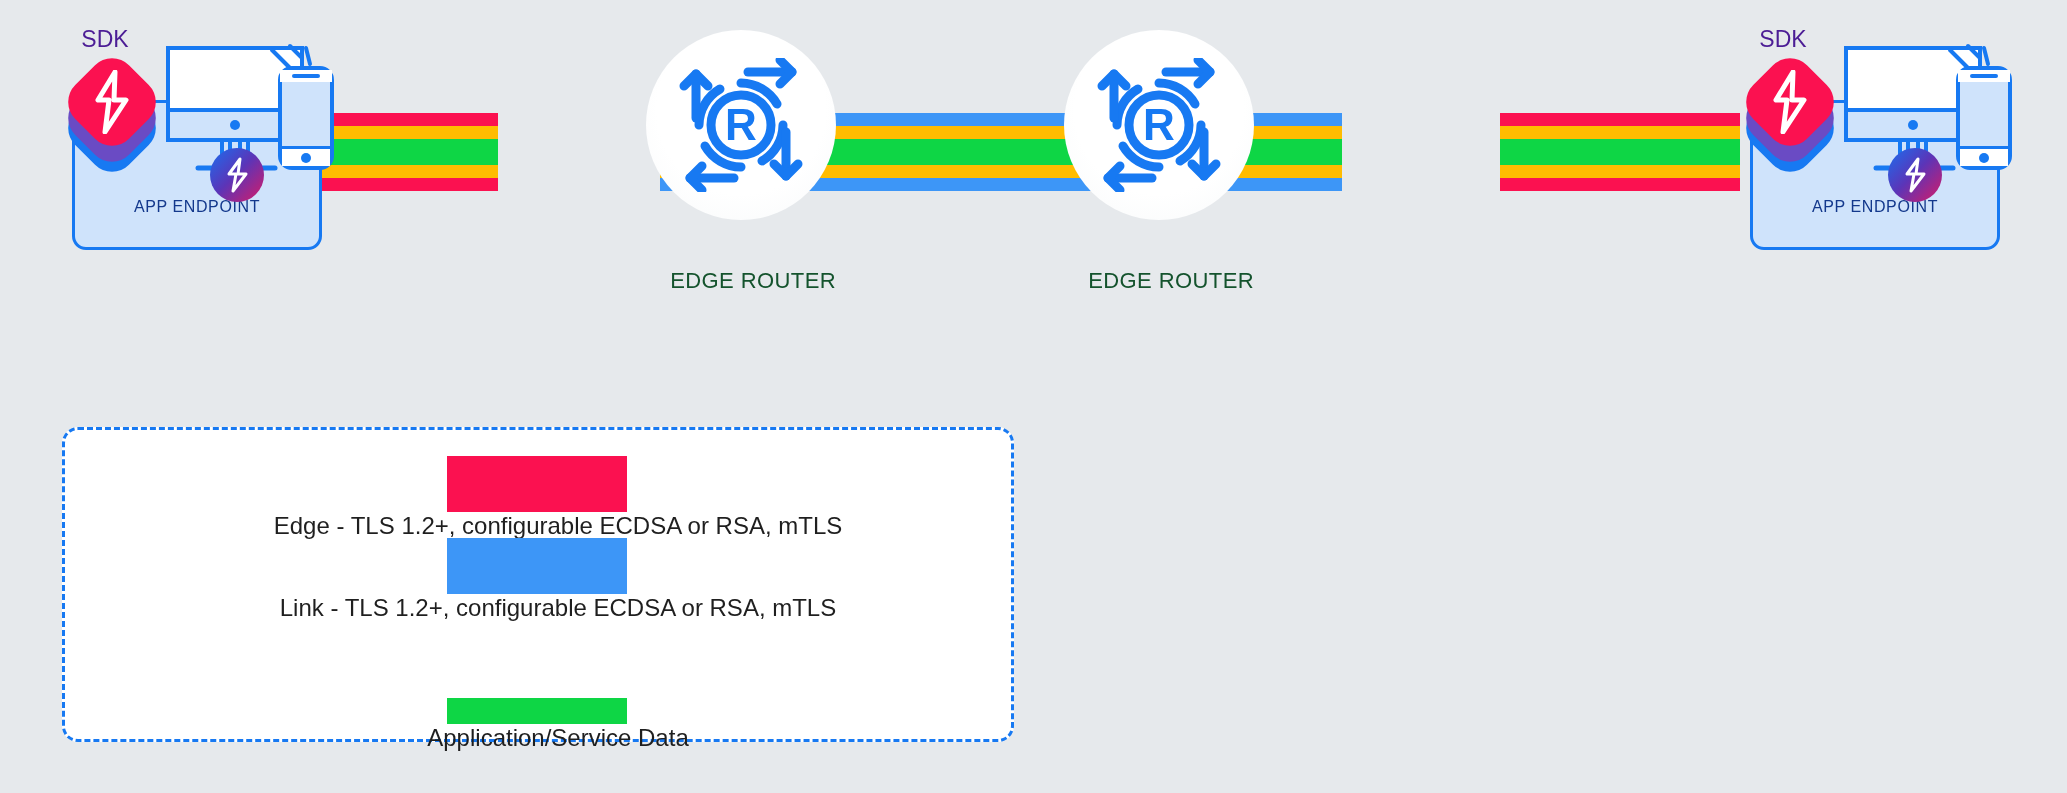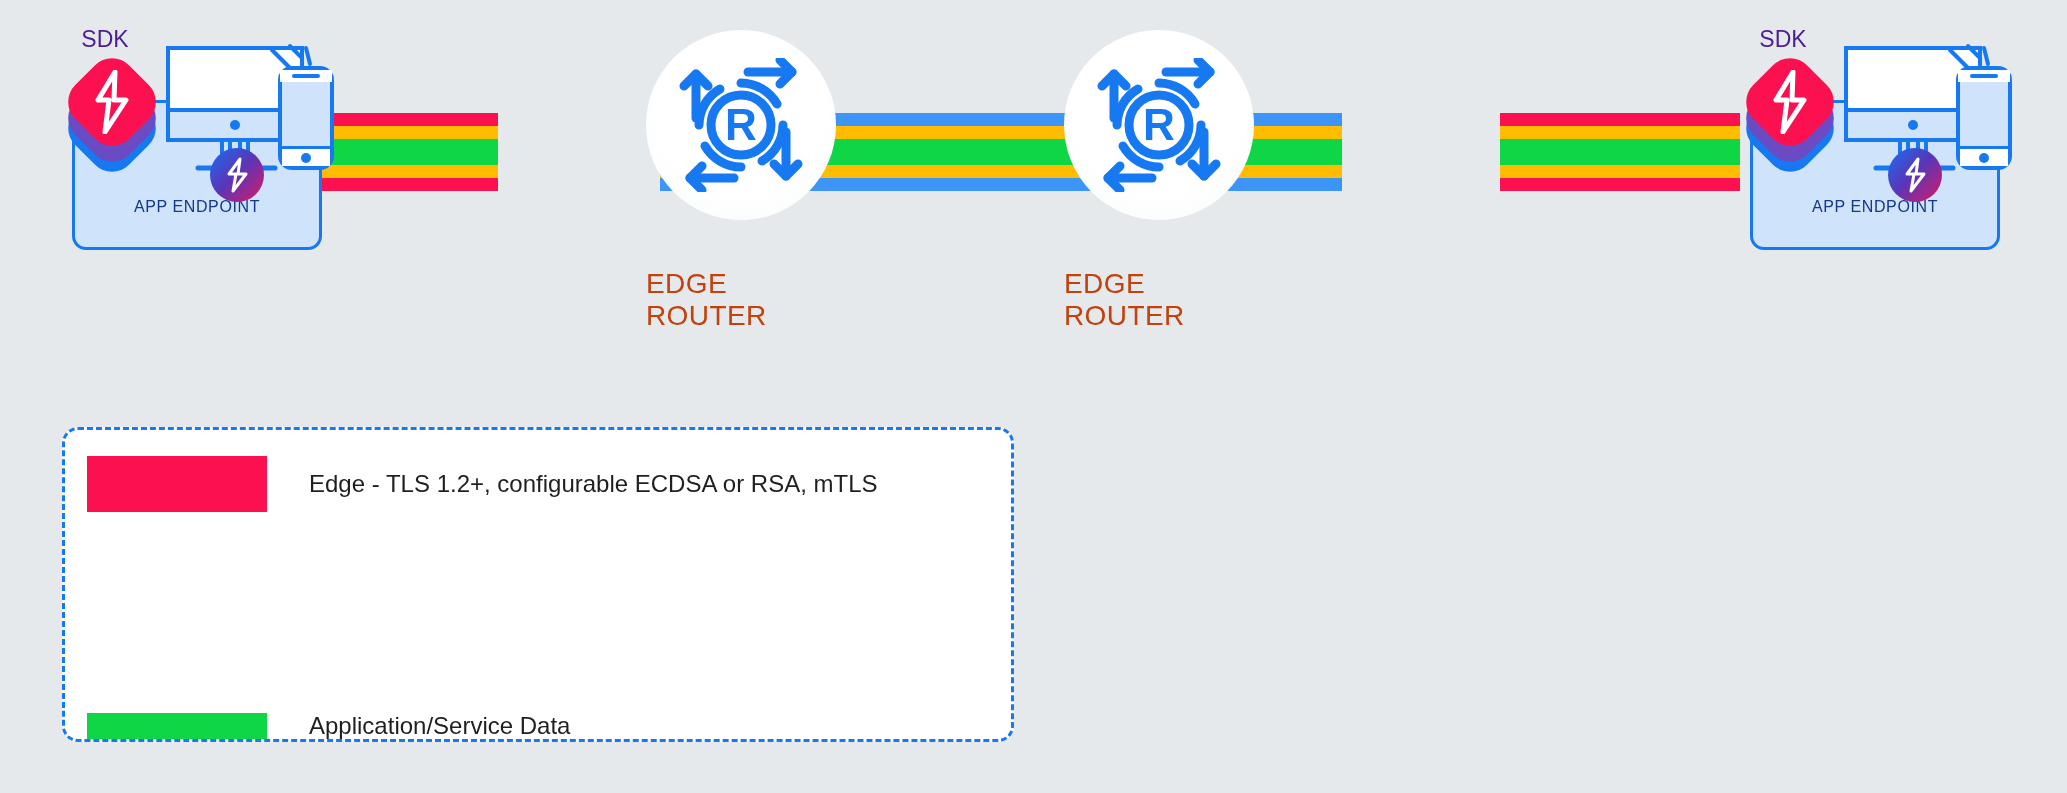--- a/index.html
+++ b/index.html
@@ -127,24 +127,24 @@
     width: 190px;
     height: 190px;
     border-radius: 50%;
     background: radial-gradient(circle at 50% 42%, #ffffff 0%, #ffffff 58%, #f7f9fa 100%);
   }
   .router-icon { position: absolute; left: 28px; top: 28px; }
   .router-label {
     position: absolute;
     top: 238px;
     width: 190px;
-    text-align: left;
-    font-size: 28px;
+    text-align: right;
+    font-size: 22px;
     letter-spacing: 0.4px;
-    color: #c2410c;
+    color: #14532d;
   }
 
   
   #legend {
     position: absolute;
     left: 62px;
     top: 427px;
     width: 952px;
     height: 315px;
     background: #ffffff;
@@ -152,20 +152,21 @@
     border-radius: 16px;
     box-sizing: border-box;
   }
   .legend-row {
     position: absolute;
     left: 22px;
     width: 900px;
     height: 56px;
     display: flex;
     align-items: center;
+    flex-direction: column;
   }
   .legend-row.r0 { top: 26px; }
   .legend-row.r1 { top: 108px; }
   .legend-row.r2 { top: 190px; }
   .legend-row.r3 { top: 268px; }
   .legend-swatch {
     width: 180px;
     height: 56px;
     flex: none;
   }
@@ -345,20 +346,24 @@
     </div>
   </div>
 
   <div id="legend">
 
     <div class="legend-row r0">
       <div class="legend-swatch band-edge"></div>
       <div class="legend-text">Edge - TLS 1.2+, configurable ECDSA or RSA, mTLS</div>
     </div>
 
+    <div class="legend-row r1">
+      <div class="legend-swatch band-link"></div>
+      <div class="legend-text">Link - TLS 1.2+, configurable ECDSA or RSA, mTLS</div>
+    </div>
 
 
     <div class="legend-row r3">
       <div class="legend-swatch band-appdata"></div>
       <div class="legend-text">Application/Service Data</div>
     </div>
   </div>
 
 </div>
 

